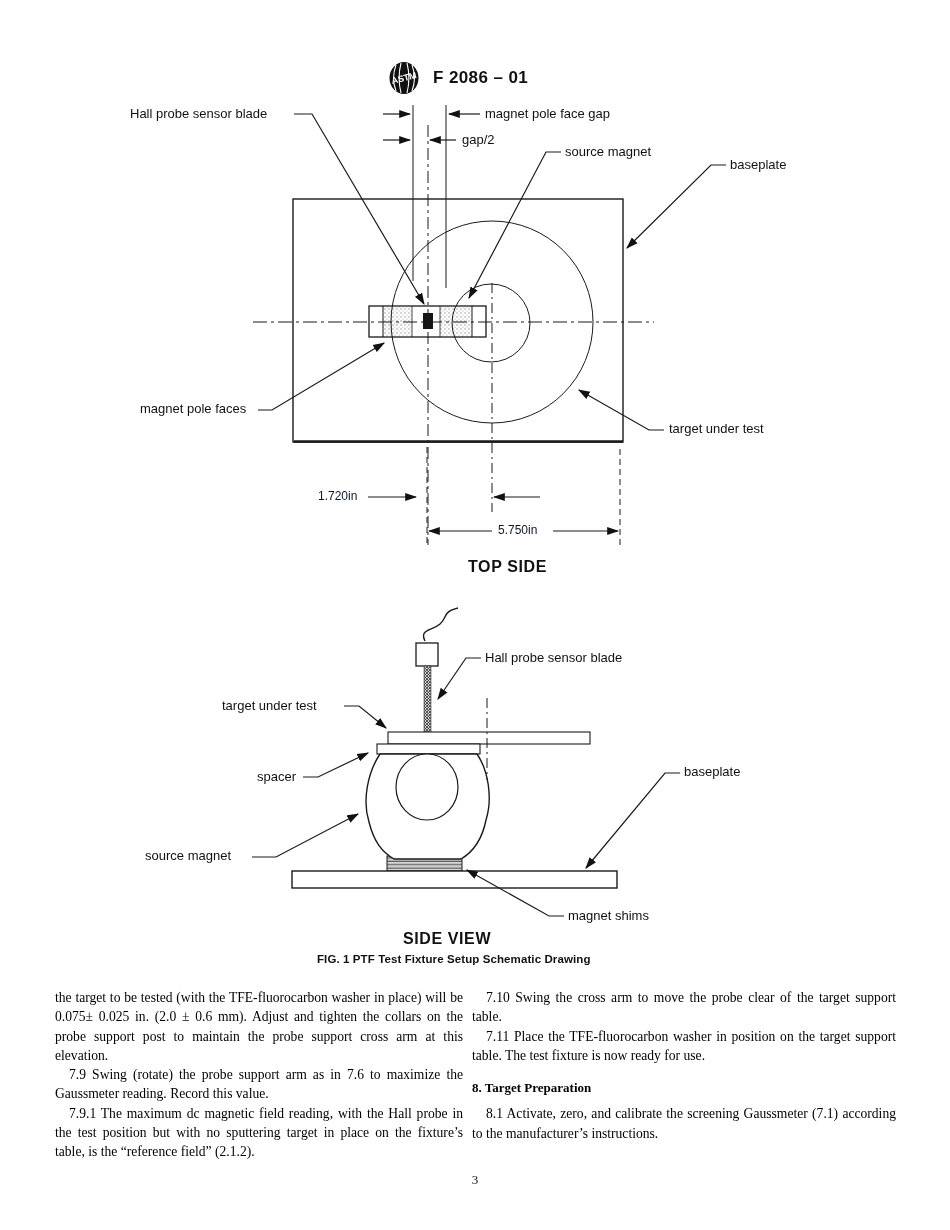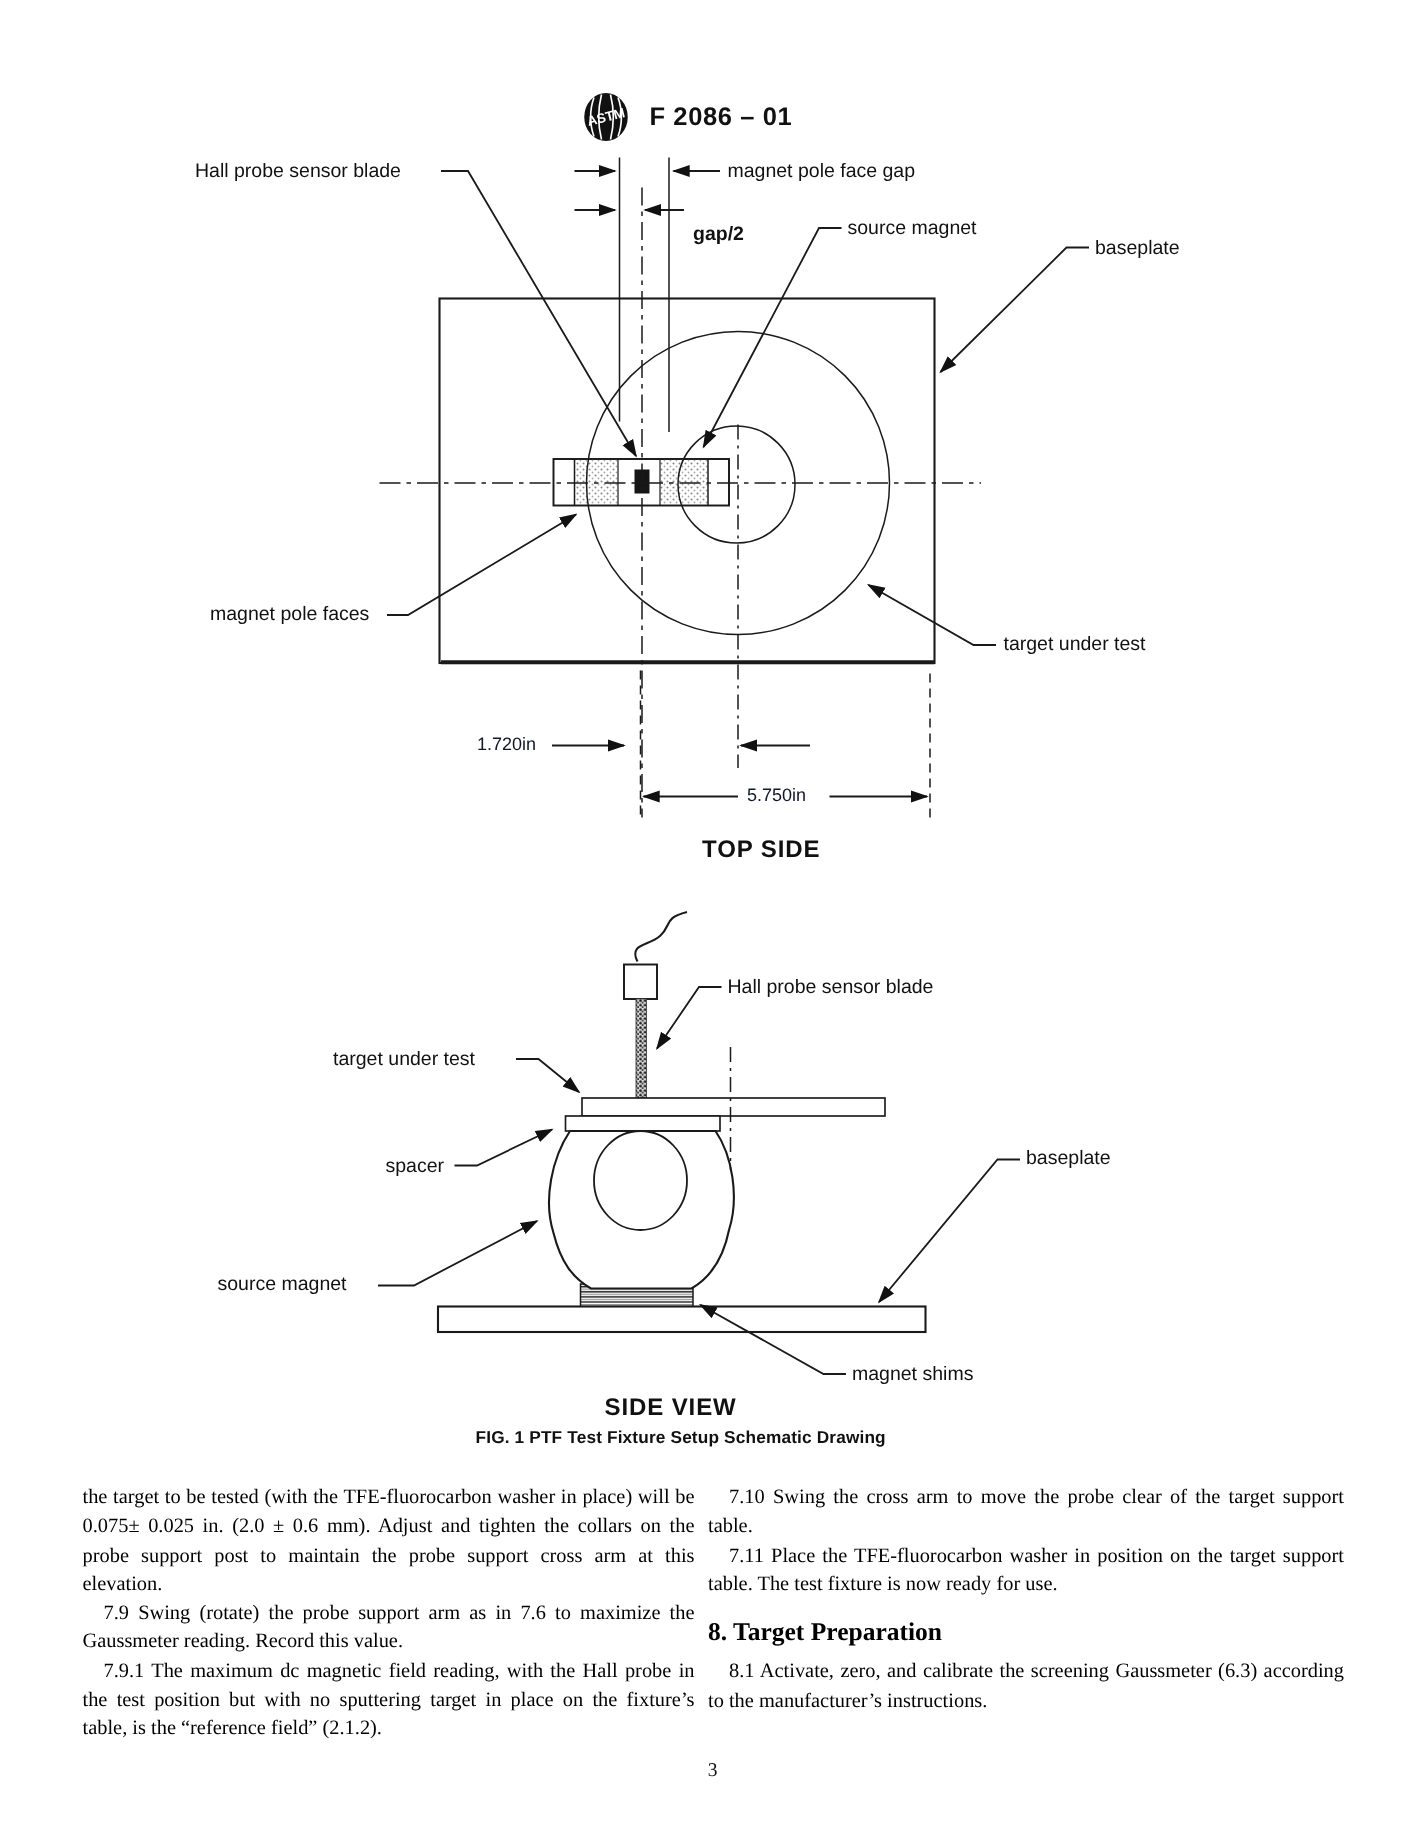--- a/index.html
+++ b/index.html
@@ -9,21 +9,21 @@
   .lbl { position:absolute; font-size:13px; line-height:14px; color:#111; white-space:nowrap; }
   .dim { position:absolute; font-size:12px; color:#0f172a; white-space:nowrap; }
   .viewtitle { position:absolute; font-weight:bold; font-size:16px; letter-spacing:.6px; white-space:nowrap; }
   .caption { position:absolute; font-weight:bold; font-size:11.5px; letter-spacing:.1px; white-space:nowrap; }
   .doccode { position:absolute; left:433px; top:68px; font-weight:bold; font-size:17px; letter-spacing:.4px; }
   .logo { position:absolute; left:388px; top:61px; }
   .col { position:absolute; font-family:"Liberation Serif", serif; font-size:13.6px;
          line-height:19.3px; text-align:justify; color:#000000; }
   .col p { margin:0; text-indent:14px; }
   .col p.noind { text-indent:0; }
-  .col h3 { font-size:17px; margin:13px 0 7px 0; font-weight:bold; text-align:left; }
+  .col h3 { font-size:13px; margin:13px 0 7px 0; font-weight:bold; text-align:left; }
   .pageno { position:absolute; left:0; width:950px; top:1172px; text-align:center;
             font-family:"Liberation Serif", serif; font-size:13px; }
 </style>
 </head>
 <body>
 
 <div class="page">
 
   <svg class="logo" width="32" height="35" viewBox="0 0 32 35">
     <ellipse cx="16" cy="17" rx="14.5" ry="16" fill="#111"></ellipse>
@@ -119,21 +119,21 @@
       <polyline points="344,706 359,706 386,728" stroke-width="1.2" marker-end="url(#arw)"></polyline>
       <polyline points="303,777 318,777 368,753" stroke-width="1.2" marker-end="url(#arw)"></polyline>
       <polyline points="252,857 276,857 358,814" stroke-width="1.2" marker-end="url(#arw)"></polyline>
       <polyline points="680,773 665,773 586,868" stroke-width="1.2" marker-end="url(#arw)"></polyline>
       <polyline points="564,916 549,916 467,870" stroke-width="1.2" marker-end="url(#arw)"></polyline>
     </g>
   </svg>
 
   <div class="lbl" style="left:130px; top:107px;">Hall probe sensor blade</div>
   <div class="lbl" style="left:485px; top:107px;">magnet pole face gap</div>
-  <div class="lbl" style="left:462px; top:149px;font-weight:bold;">gap/2</div>
+  <div class="lbl" style="left:462px; top:133px;">gap/2</div>
   <div class="lbl" style="left:565px; top:145px;">source magnet</div>
   <div class="lbl" style="left:730px; top:158px;">baseplate</div>
   <div class="lbl" style="left:140px; top:402px;">magnet pole faces</div>
   <div class="lbl" style="left:669px; top:422px;">target under test</div>
   <div class="dim" style="left:318px; top:489px;">1.720in</div>
   <div class="dim" style="left:498px; top:523px;">5.750in</div>
   <div class="viewtitle" style="left:468px; top:558px;">TOP SIDE</div>
 
   <div class="lbl" style="left:485px; top:651px;">Hall probe sensor blade</div>
   <div class="lbl" style="left:222px; top:699px;">target under test</div>
@@ -147,17 +147,17 @@
   <div class="col" style="left:55px; top:988px; width:408px;">
     <p class="noind">the target to be tested (with the TFE-fluorocarbon washer in place) will be 0.075± 0.025 in. (2.0 ± 0.6 mm). Adjust and tighten the collars on the probe support post to maintain the probe support cross arm at this elevation.</p>
     <p>7.9 Swing (rotate) the probe support arm as in 7.6 to maximize the Gaussmeter reading. Record this value.</p>
     <p>7.9.1 The maximum dc magnetic field reading, with the Hall probe in the test position but with no sputtering target in place on the fixture’s table, is the “reference field” (2.1.2).</p>
   </div>
 
   <div class="col" style="left:472px; top:988px; width:424px;">
     <p>7.10 Swing the cross arm to move the probe clear of the target support table.</p>
     <p>7.11 Place the TFE-fluorocarbon washer in position on the target support table. The test fixture is now ready for use.</p>
     <h3>8. Target Preparation</h3>
-    <p>8.1 Activate, zero, and calibrate the screening Gaussmeter (6.3) according to the manufacturer’s instructions.</p>
+    <p>8.1 Activate, zero, and calibrate the screening Gaussmeter (7.1) according to the manufacturer’s instructions.</p>
   </div>
 
   <div class="pageno">3</div>
 </div>
 
 </body></html>

